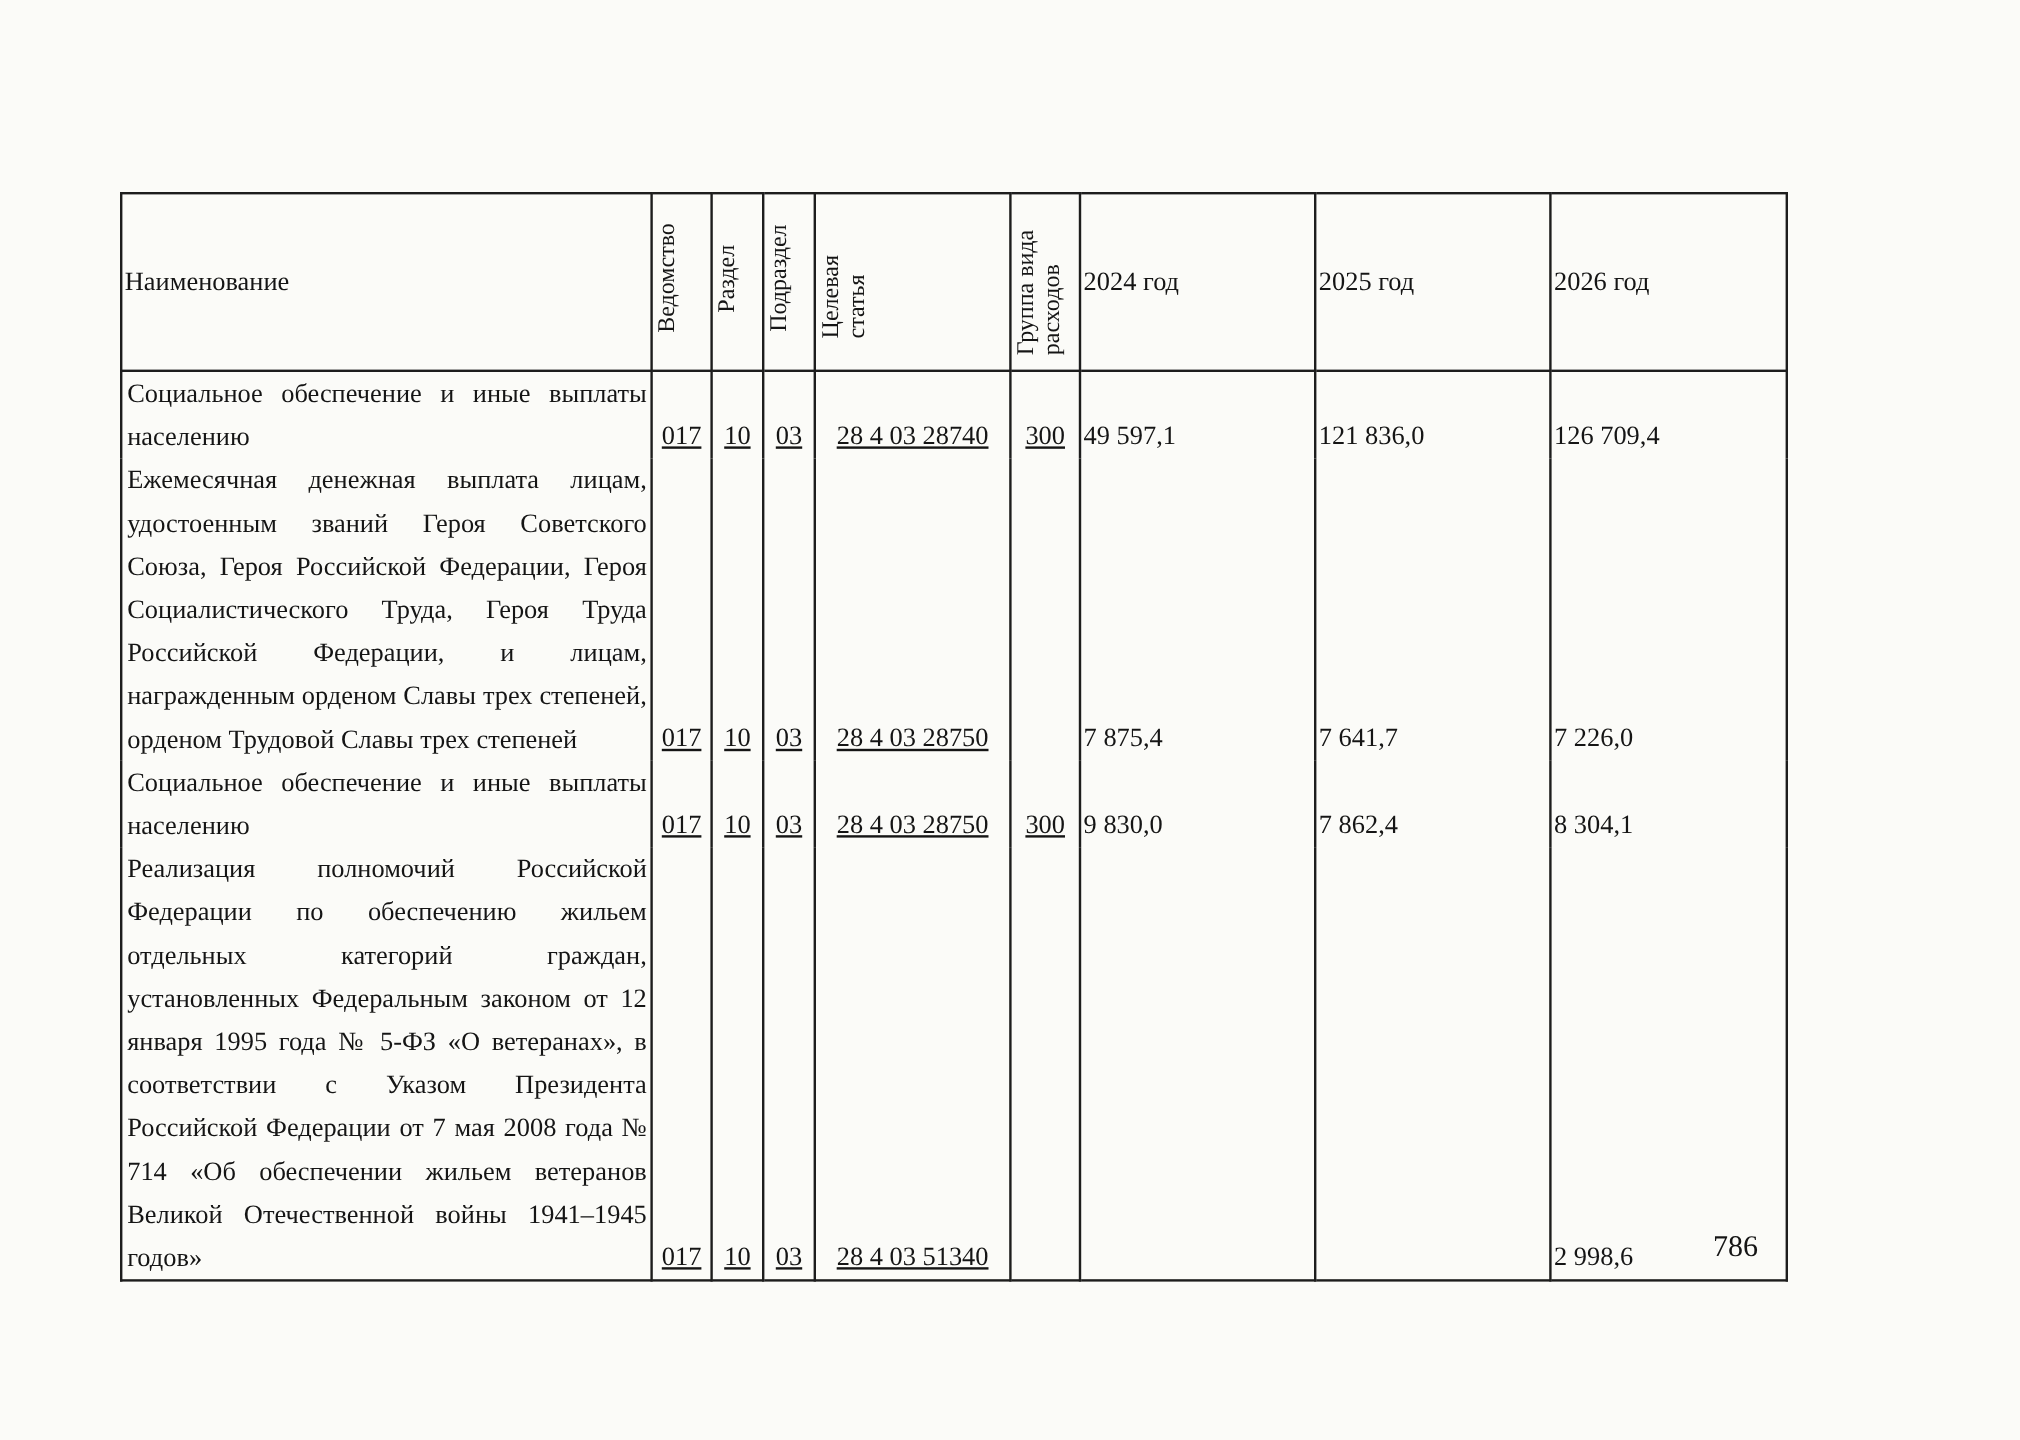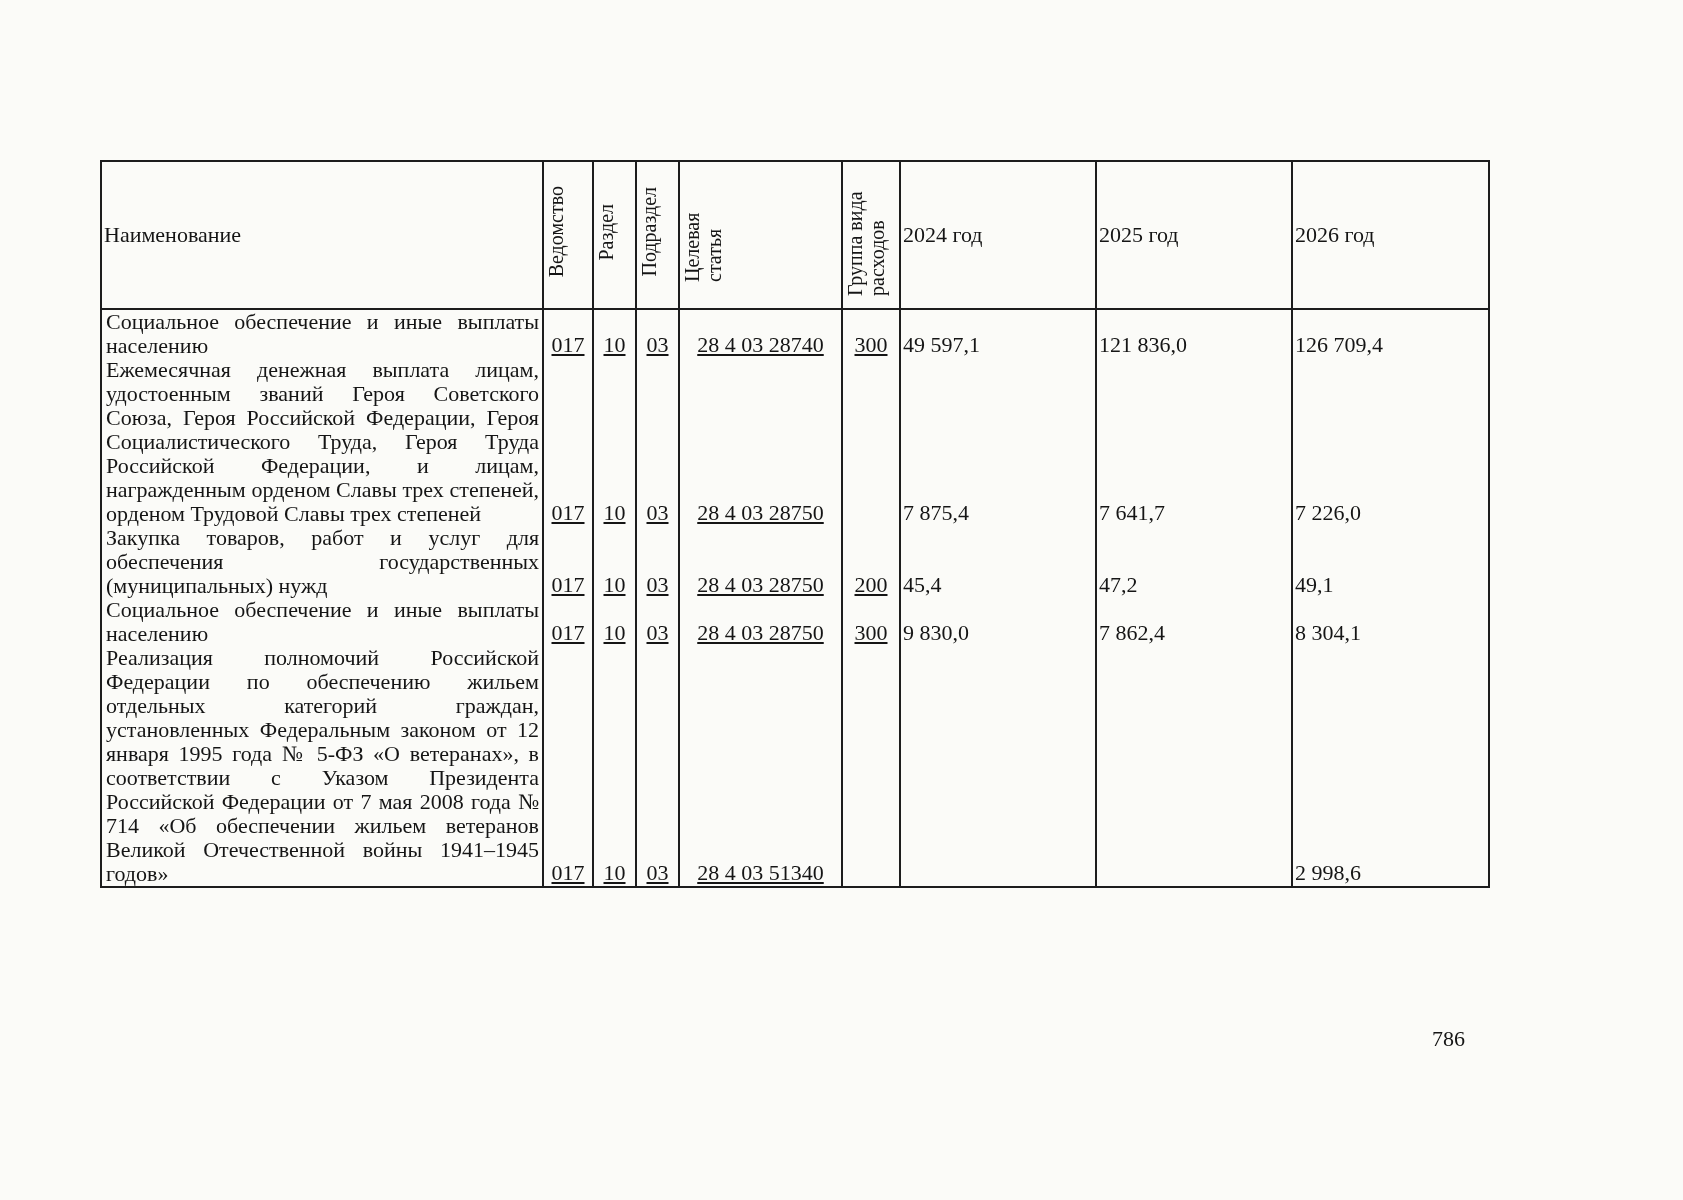--- a/index.html
+++ b/index.html
@@ -51,21 +51,21 @@
     font-size: 20px;
     line-height: 1.08;
     white-space: normal;
   }
   .vh-plain   { max-height: 140px; }
   .vh-article { max-height: 100px; }
   .vh-group   { max-height: 128px; }
 
   tbody td {
     font-size: 22px;
-    line-height: 24px;
+    line-height: 36px;
     margin-top: 28px;
   }
   .c-name {
     text-align: justify;
     text-align-last: left;
     vertical-align: top;
     padding: 0 3px 0 4px;
   }
   .c-code {
     text-align: center;
@@ -78,21 +78,21 @@
     vertical-align: bottom;
     padding: 0 11px 1px 2px;
     white-space: nowrap;
   }
   .page-number {
     position: absolute;
     left: 1377px;
     top: 1026px;
     width: 88px;
     text-align: right;
-    font-size: 22px;
+    font-size: 25px;
   }
 </style>
 </head>
 <body>
 
 <div class="table-wrap">
   <table class="budget">
     <colgroup>
       <col style="width:442px">
       <col style="width:50px">
@@ -152,31 +152,20 @@
         <td class="c-code">017</td>
         <td class="c-code">10</td>
         <td class="c-code">03</td>
         <td class="c-code">28 4 03 28750</td>
         <td class="c-code"></td>
         <td class="c-num">7 875,4</td>
         <td class="c-num">7 641,7</td>
         <td class="c-num">7 226,0</td>
       </tr>
       <tr>
-        <td class="c-name">Закупка товаров, работ и услуг для обеспечения государственных (муниципальных) нужд</td>
-        <td class="c-code">017</td>
-        <td class="c-code">10</td>
-        <td class="c-code">03</td>
-        <td class="c-code">28 4 03 28750</td>
-        <td class="c-code">200</td>
-        <td class="c-num">45,4</td>
-        <td class="c-num">47,2</td>
-        <td class="c-num">49,1</td>
-      </tr>
-      <tr>
         <td class="c-name">Социальное обеспечение и иные выплаты населению</td>
         <td class="c-code">017</td>
         <td class="c-code">10</td>
         <td class="c-code">03</td>
         <td class="c-code">28 4 03 28750</td>
         <td class="c-code">300</td>
         <td class="c-num">9 830,0</td>
         <td class="c-num">7 862,4</td>
         <td class="c-num">8 304,1</td>
       </tr>

